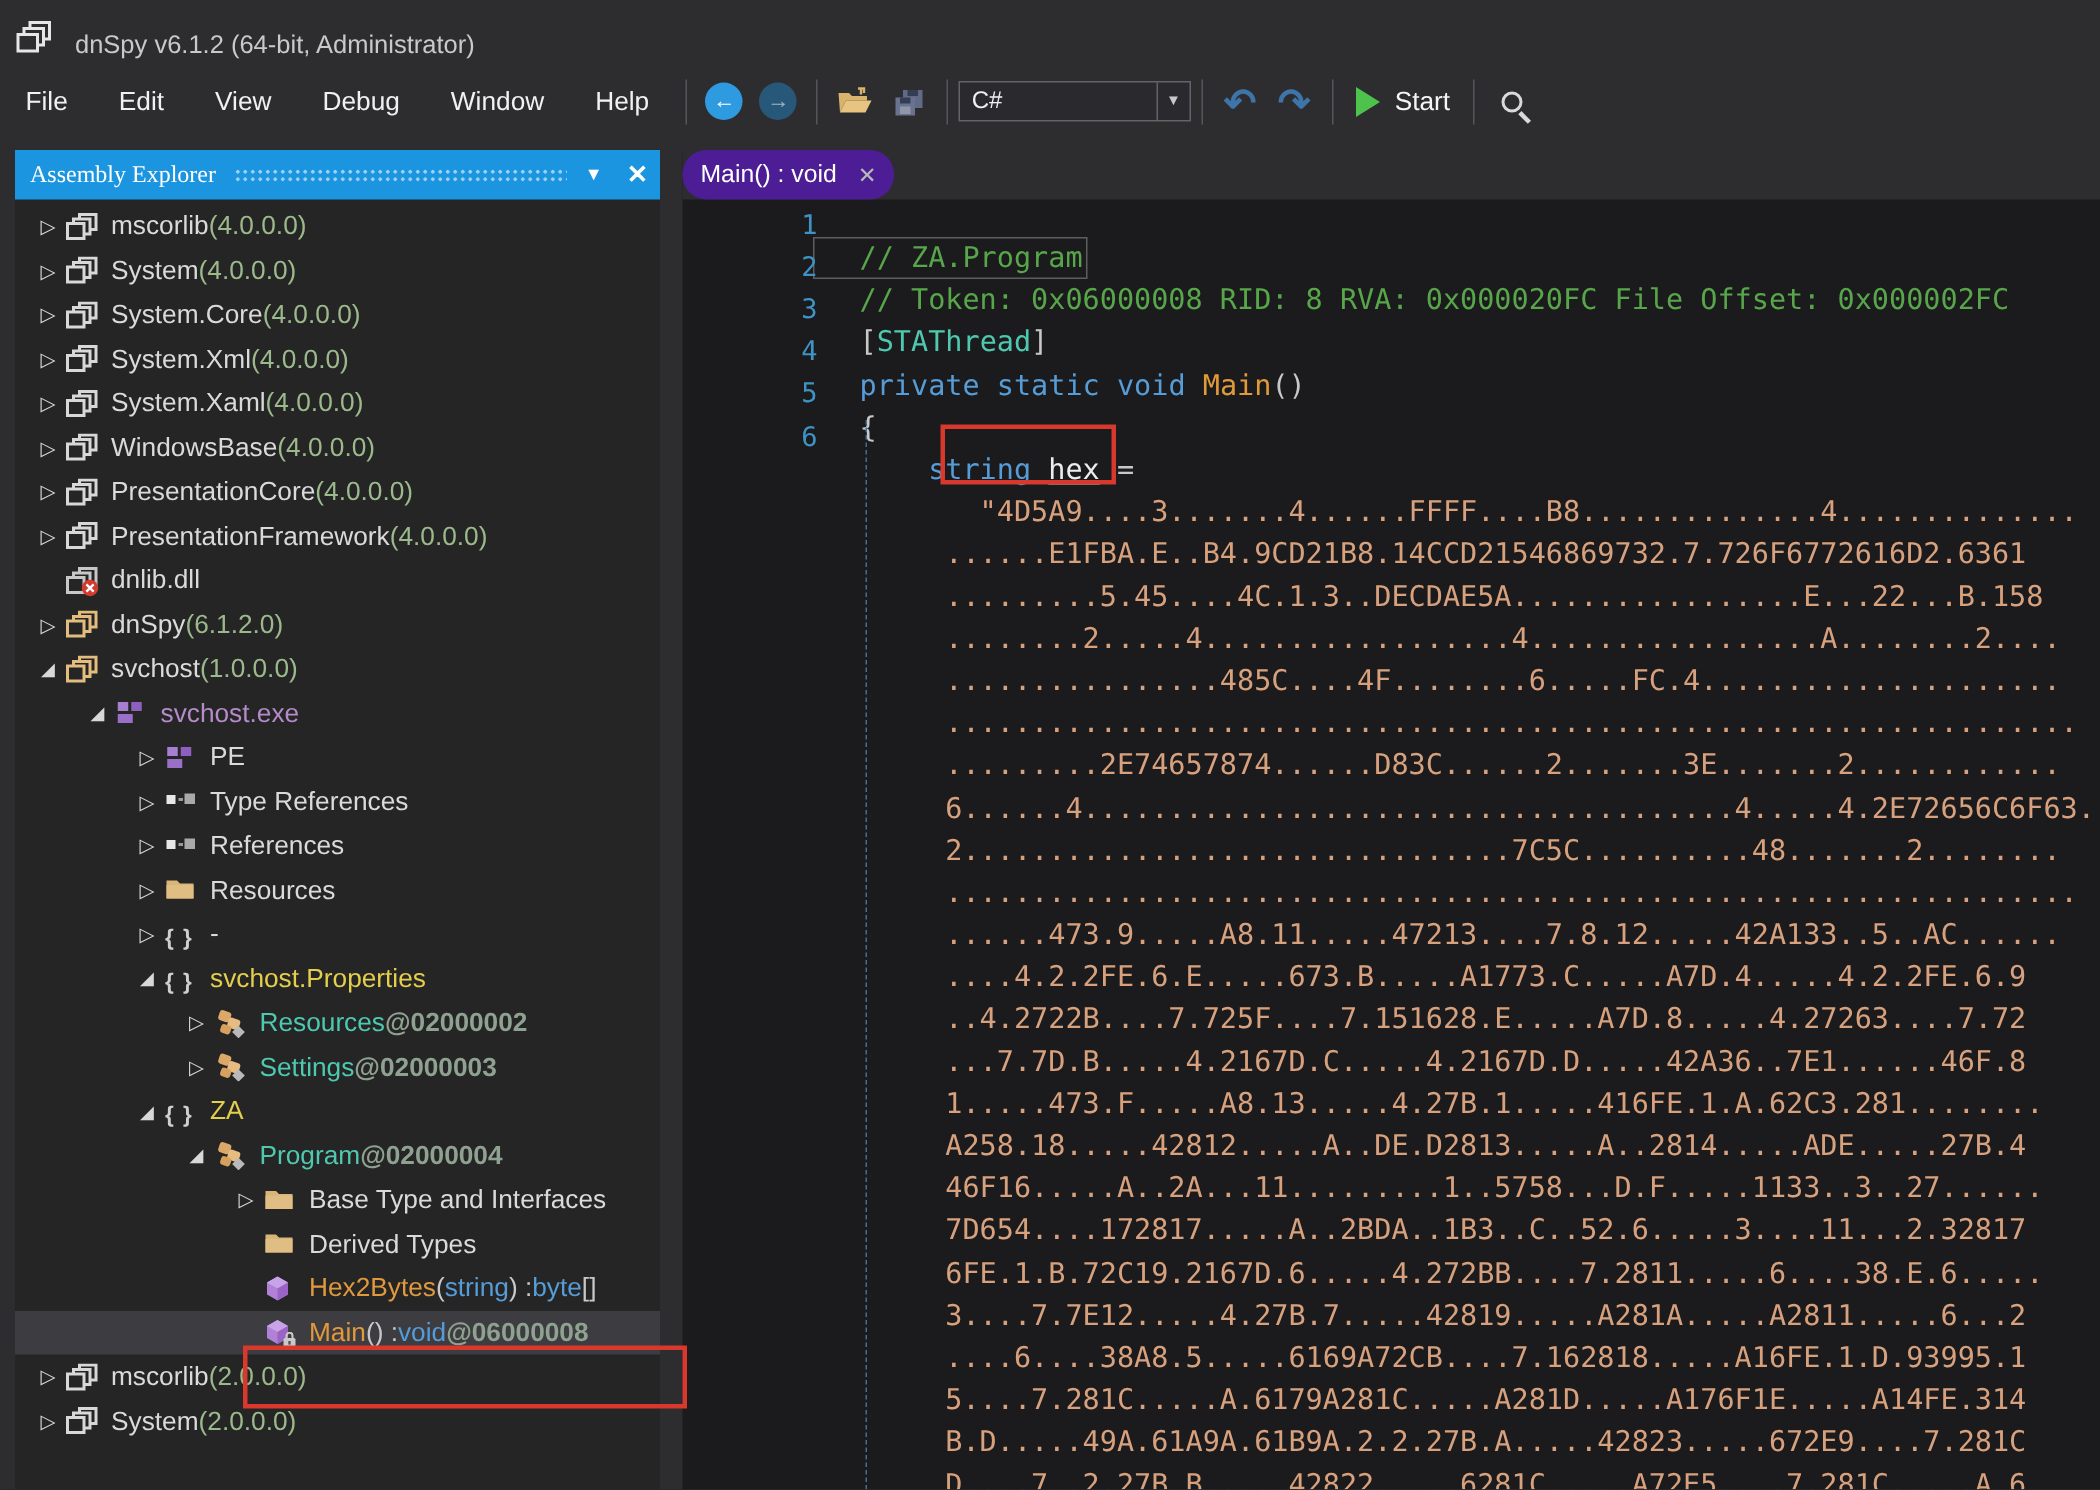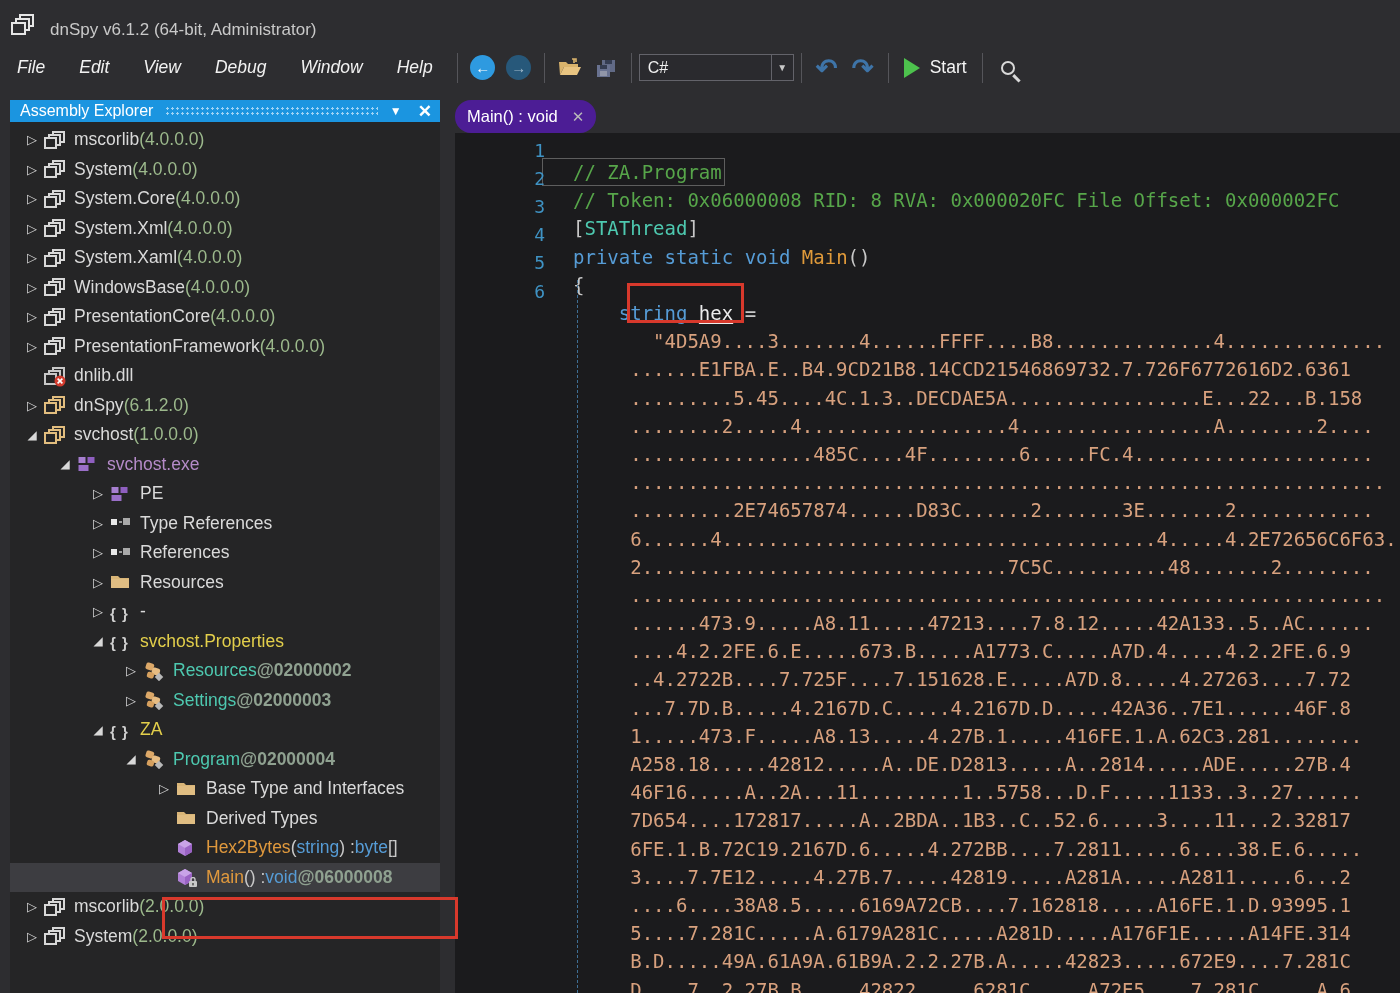--- a/index.html
+++ b/index.html
@@ -31,21 +31,21 @@
   .undoredo { font-size:26px; font-weight:bold; color:#3e74a8; line-height:1; }
   .start { display:flex; align-items:center; gap:10px; color:#f5f5f5; font-size:17.5px; padding:0 8px; }
   .play { width:0; height:0; border-left:16px solid #4dc24d; border-top:10px solid transparent; border-bottom:10px solid transparent; }
   .magnifier { width:14px; height:14px; border:2.5px solid #d9d9d9; border-radius:50%; position:relative; }
   .magnifier::after { content:""; position:absolute; width:2.5px; height:9px; background:#d9d9d9;
                       left:12px; top:11px; transform:rotate(-45deg); }
 
   
   .main { position:absolute; left:0; top:100px; right:0; bottom:0; display:flex; }
   .explorer { position:absolute; left:10px; top:0; width:430px; bottom:0; background:#252526; display:flex; flex-direction:column; }
-  .exp-header { height:22px; background:#1b95e0; display:flex; align-items:center; color:#ffffff; padding:0 8px 0 10px; }
+  .exp-header { height:33px; background:#1b95e0; display:flex; align-items:center; color:#ffffff; padding:0 8px 0 10px;font-family:Liberation Serif, serif; }
   .exp-title { font-size:16px; white-space:nowrap; }
   .grip { flex:1; height:10px; margin:0 12px;
           background-image:radial-gradient(#bfe3fa 1px, transparent 1.2px);
           background-size:5px 5px; opacity:.8; }
   .exp-chevron { font-size:12px; margin-right:16px; }
   .exp-close { font-size:17px; font-weight:bold; }
 
   .tree { flex:1; overflow:hidden; padding-top:3px; font-size:17.5px; }
   .trow { height:29.5px; display:flex; align-items:center; white-space:nowrap; }
   .trow.selected { background:#3d3d41; }
@@ -89,21 +89,21 @@
   <div class="titlebar">
     <span class="applogo">
         <i></i>
         <i></i>
         <i></i>
       </span>
     <span>dnSpy v6.1.2 (64-bit, Administrator)</span>
   </div>
 
   <div class="menubar">
-    <div id="menu-items" style="display:flex;font-style:italic;">
+    <div id="menu-items" style="display:flex;">
         <div class="menu-item">File</div>
         <div class="menu-item">Edit</div>
         <div class="menu-item">View</div>
         <div class="menu-item">Debug</div>
         <div class="menu-item">Window</div>
         <div class="menu-item">Help</div>
       </div>
     <span class="tb-sep"></span>
     <span class="tb-btn">
         <span class="nav-circle nav-back">←</span>

